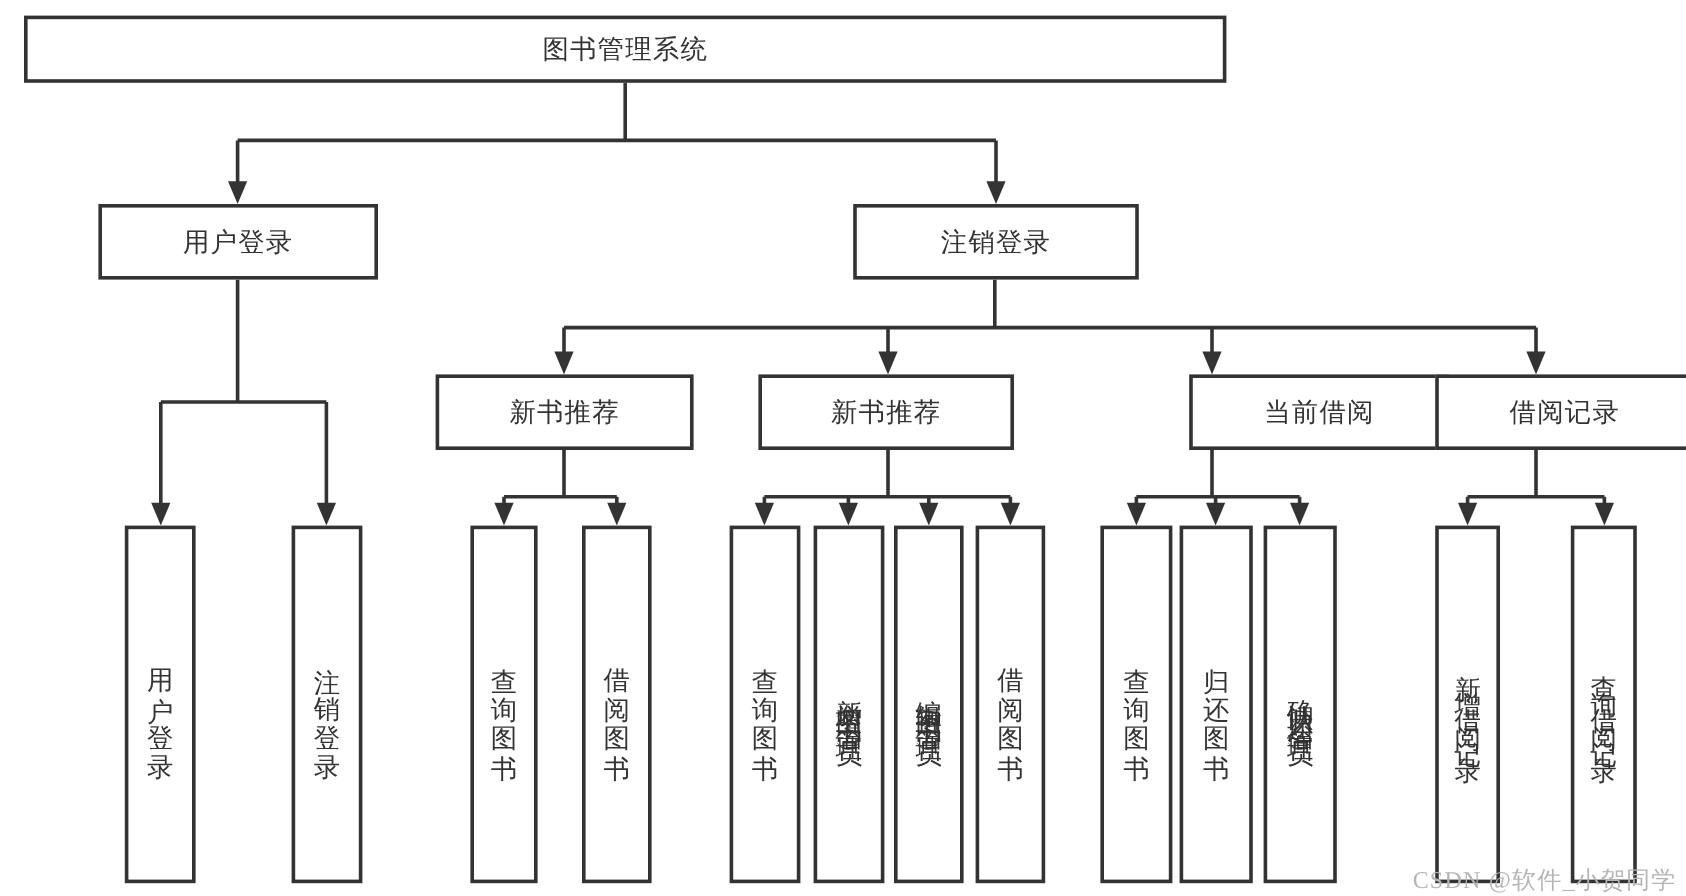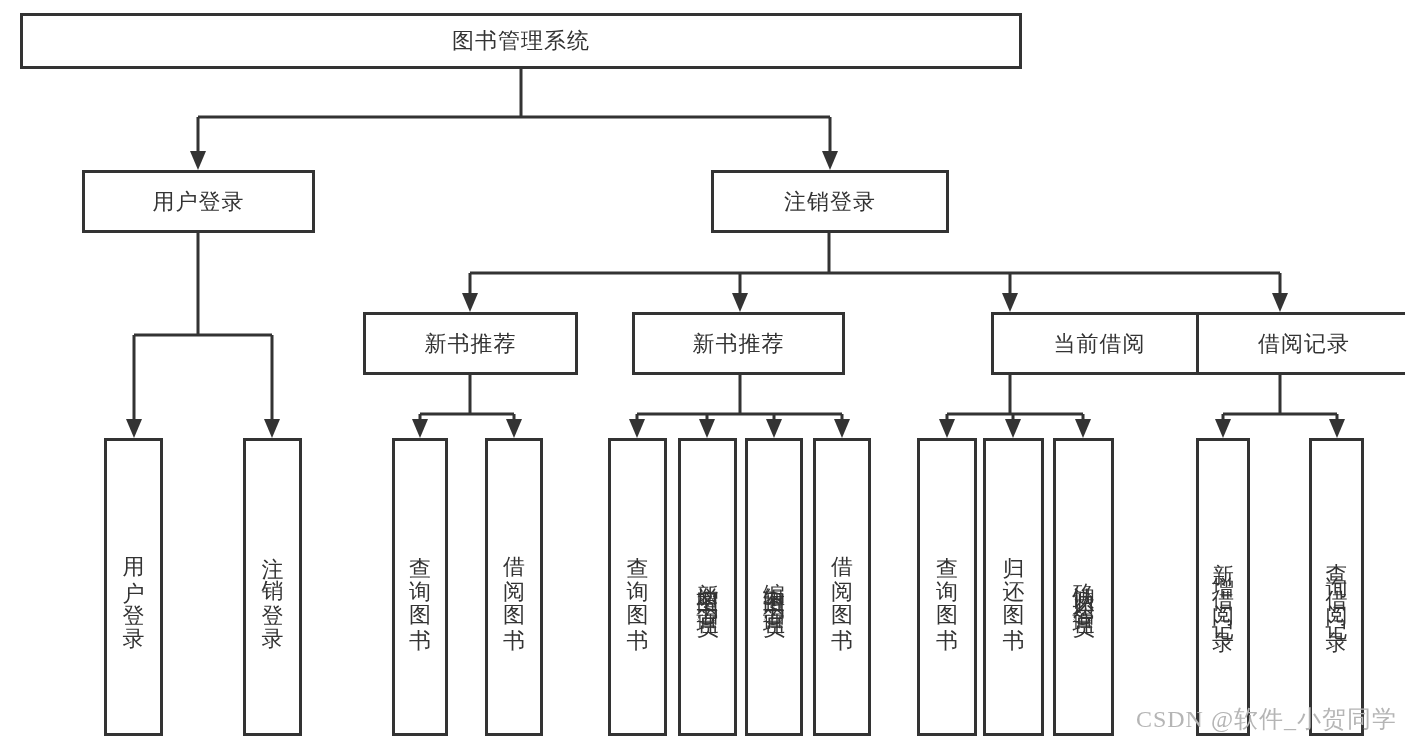--- a/index.html
+++ b/index.html
@@ -32,22 +32,22 @@
     writing-mode:vertical-rl;
     text-orientation:mixed;
     white-space:normal;
     line-height:1;
   }
   .sp-wide{letter-spacing:24px;}
   .sp-mid{letter-spacing:14px;}
   .sp-tight{letter-spacing:5px;}
   .watermark{
     position:absolute;
-    right:8px;bottom:12px;
-    font-size:24px;
+    right:8px;bottom:0;
+    font-size:20px;
     color:#b5b5b5;
     letter-spacing:1px;
     z-index:5;
   }
 </style>
 </head>
 <body>
 
 <div id="canvas">
 

